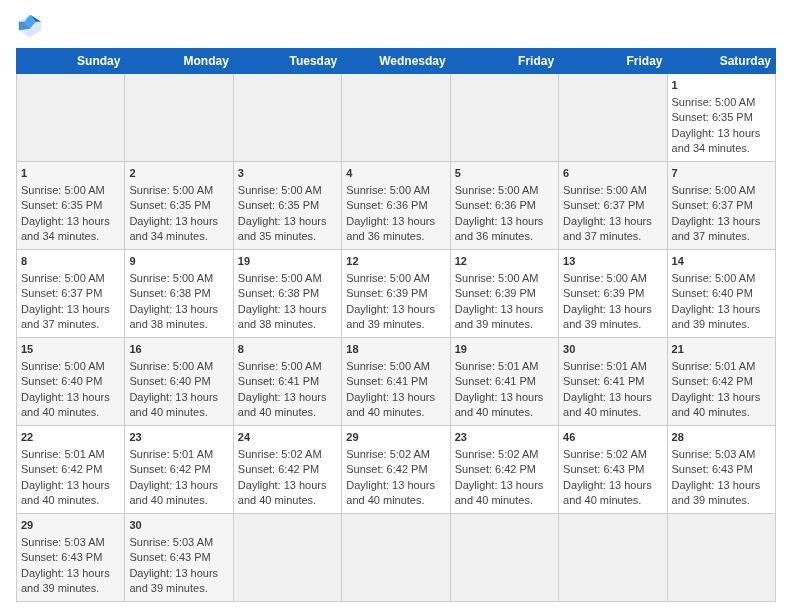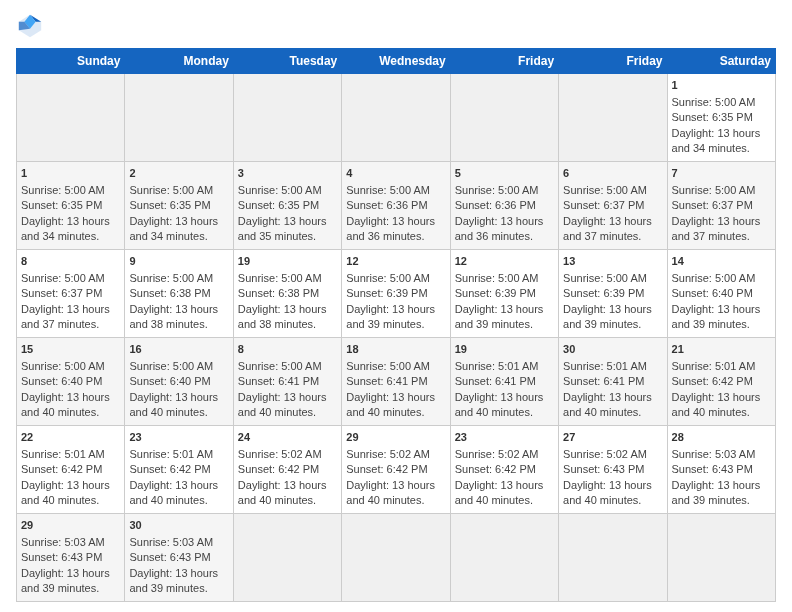--- a/index.html
+++ b/index.html
@@ -336,21 +336,21 @@
 and 40 minutes.</div>
           </td>
           <td>
             <span class="day-num">23</span>
             <div class="day-info" style="white-space: pre-line;">Sunrise: 5:02 AM
 Sunset: 6:42 PM
 Daylight: 13 hours
 and 40 minutes.</div>
           </td>
           <td>
-            <span class="day-num">27</span>
+            <span class="day-num">46</span>
             <div class="day-info" style="white-space: pre-line;">Sunrise: 5:02 AM
 Sunset: 6:43 PM
 Daylight: 13 hours
 and 40 minutes.</div>
           </td>
           <td>
             <span class="day-num">28</span>
             <div class="day-info" style="white-space: pre-line;">Sunrise: 5:03 AM
 Sunset: 6:43 PM
 Daylight: 13 hours

